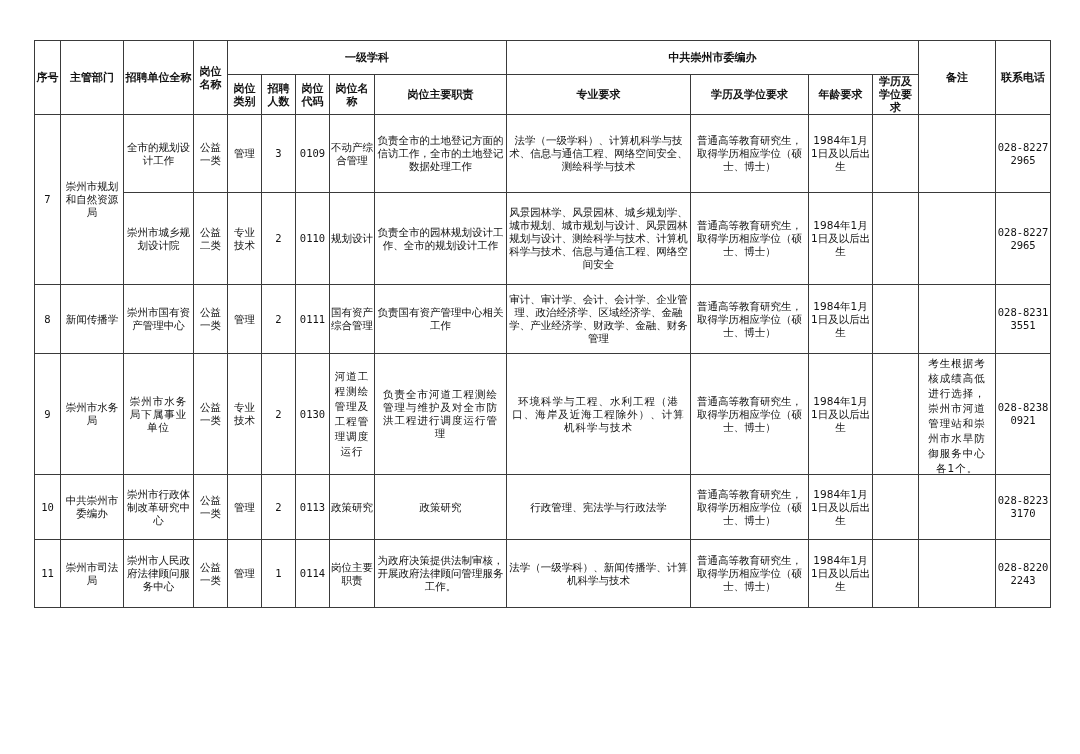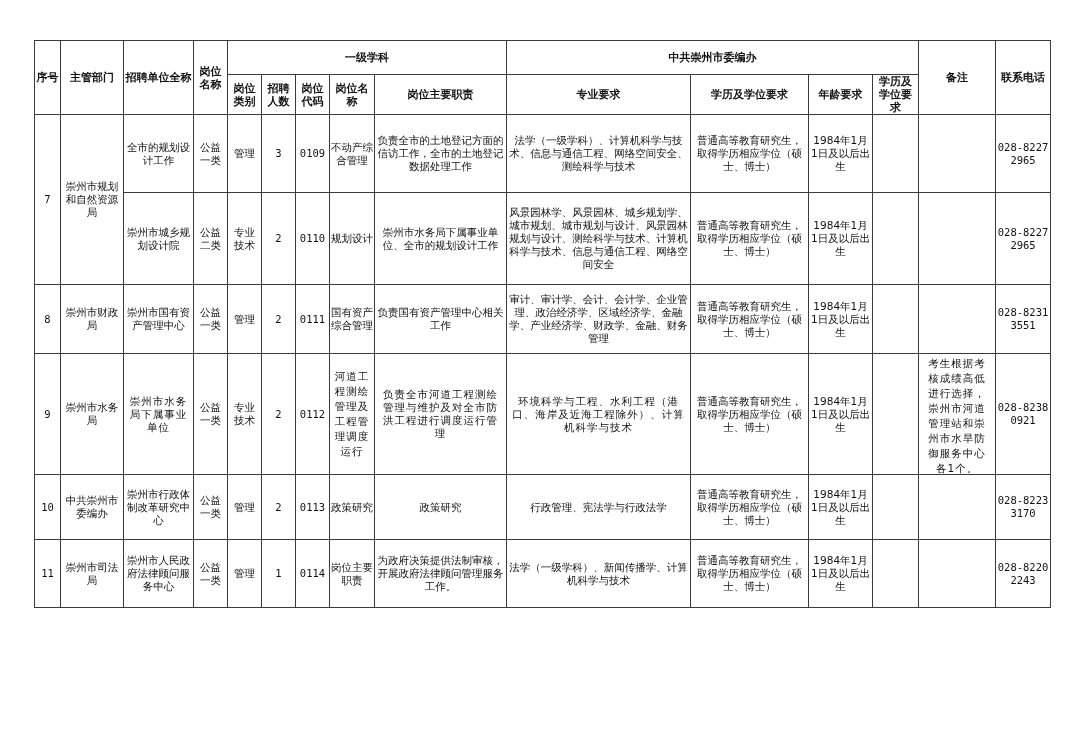--- a/index.html
+++ b/index.html
@@ -78,32 +78,32 @@
       <td class="num">028-82272965</td>
     </tr>
 
     <tr style="height:92px">
       <td>崇州市城乡规划设计院</td>
       <td>公益二类</td>
       <td>专业技术</td>
       <td class="num">2</td>
       <td class="num">0110</td>
       <td>规划设计</td>
-      <td>崇州市水务局下属事业单位、全市的规划设计工作</td>
+      <td>负责全市的园林规划设计工作、全市的规划设计工作</td>
       <td>风景园林学、风景园林、城乡规划学、城市规划、城市规划与设计、风景园林规划与设计、测绘科学与技术、计算机科学与技术、信息与通信工程、网络空间安全</td>
       <td>普通高等教育研究生，取得学历相应学位（硕士、博士）</td>
       <td>1984年1月1日及以后出生</td>
       <td></td>
       <td></td>
       <td class="num">028-82272965</td>
     </tr>
 
     <tr style="height:69px">
       <td class="num">8</td>
-      <td>崇州市财政局</td>
+      <td>新闻传播学</td>
       <td>崇州市国有资产管理中心</td>
       <td>公益一类</td>
       <td>管理</td>
       <td class="num">2</td>
       <td class="num">0111</td>
       <td>国有资产综合管理</td>
       <td>负责国有资产管理中心相关工作</td>
       <td>审计、审计学、会计、会计学、企业管理、政治经济学、区域经济学、金融学、产业经济学、财政学、金融、财务管理</td>
       <td>普通高等教育研究生，取得学历相应学位（硕士、博士）</td>
       <td>1984年1月1日及以后出生</td>
@@ -112,21 +112,21 @@
       <td class="num">028-82313551</td>
     </tr>
 
     <tr style="height:121px">
       <td class="num">9</td>
       <td>崇州市水务局</td>
       <td class="wide">崇州市水务局下属事业单位</td>
       <td>公益一类</td>
       <td>专业技术</td>
       <td class="num">2</td>
-      <td class="num">0112</td>
+      <td class="num">0130</td>
       <td class="wide" style="line-height:15px">河道工程测绘管理及工程管理调度运行</td>
       <td class="wide" style="padding:0 8px">负责全市河道工程测绘管理与维护及对全市防洪工程进行调度运行管理</td>
       <td class="wide">环境科学与工程、水利工程（港口、海岸及近海工程除外）、计算机科学与技术</td>
       <td>普通高等教育研究生，取得学历相应学位（硕士、博士）</td>
       <td>1984年1月1日及以后出生</td>
       <td></td>
       <td style="padding:0">
         <div class="clip wide" style="line-height:15px; padding:1px 4px 0">考生根据考核成绩高低进行选择，崇州市河道管理站和崇州市水旱防御服务中心各1个。</div>
       </td>
       <td class="num">028-82380921</td>

